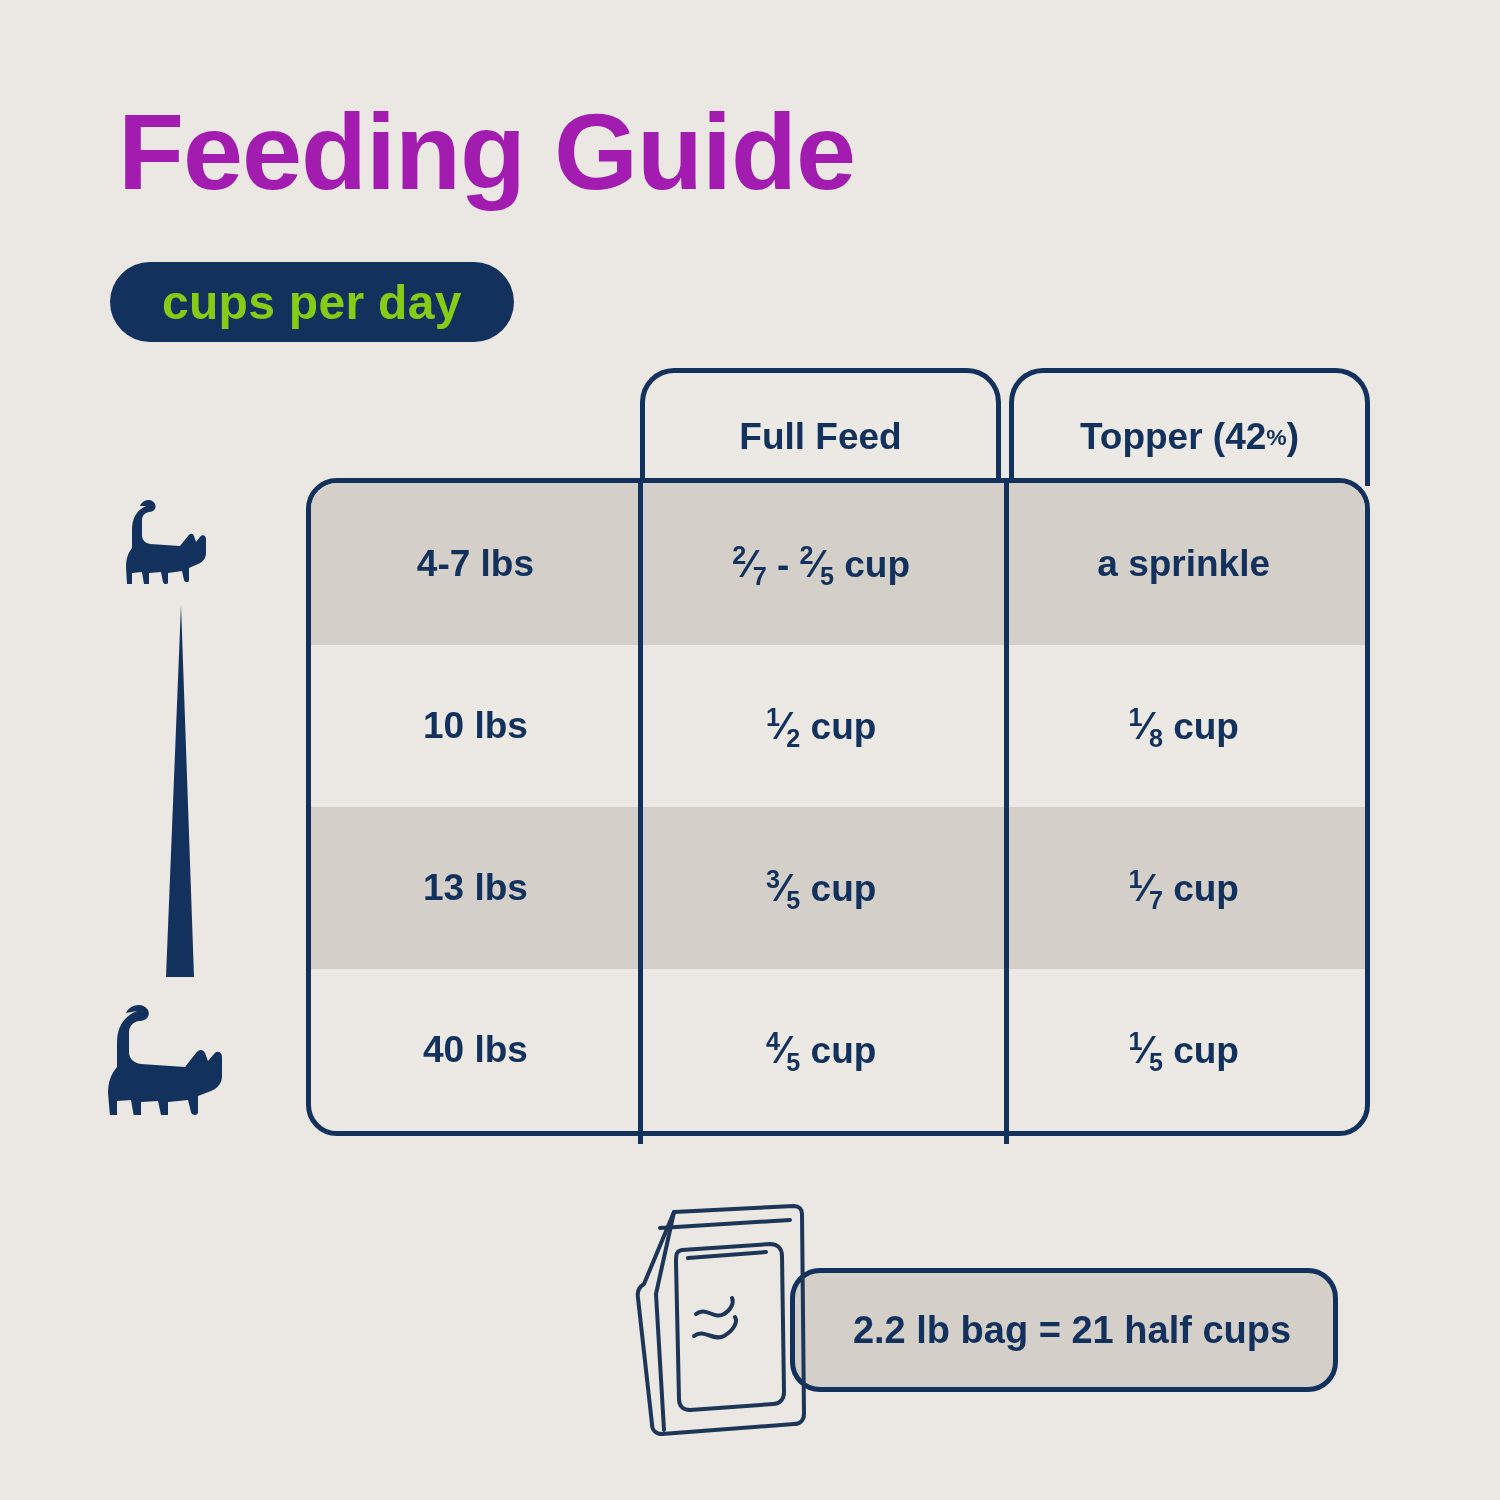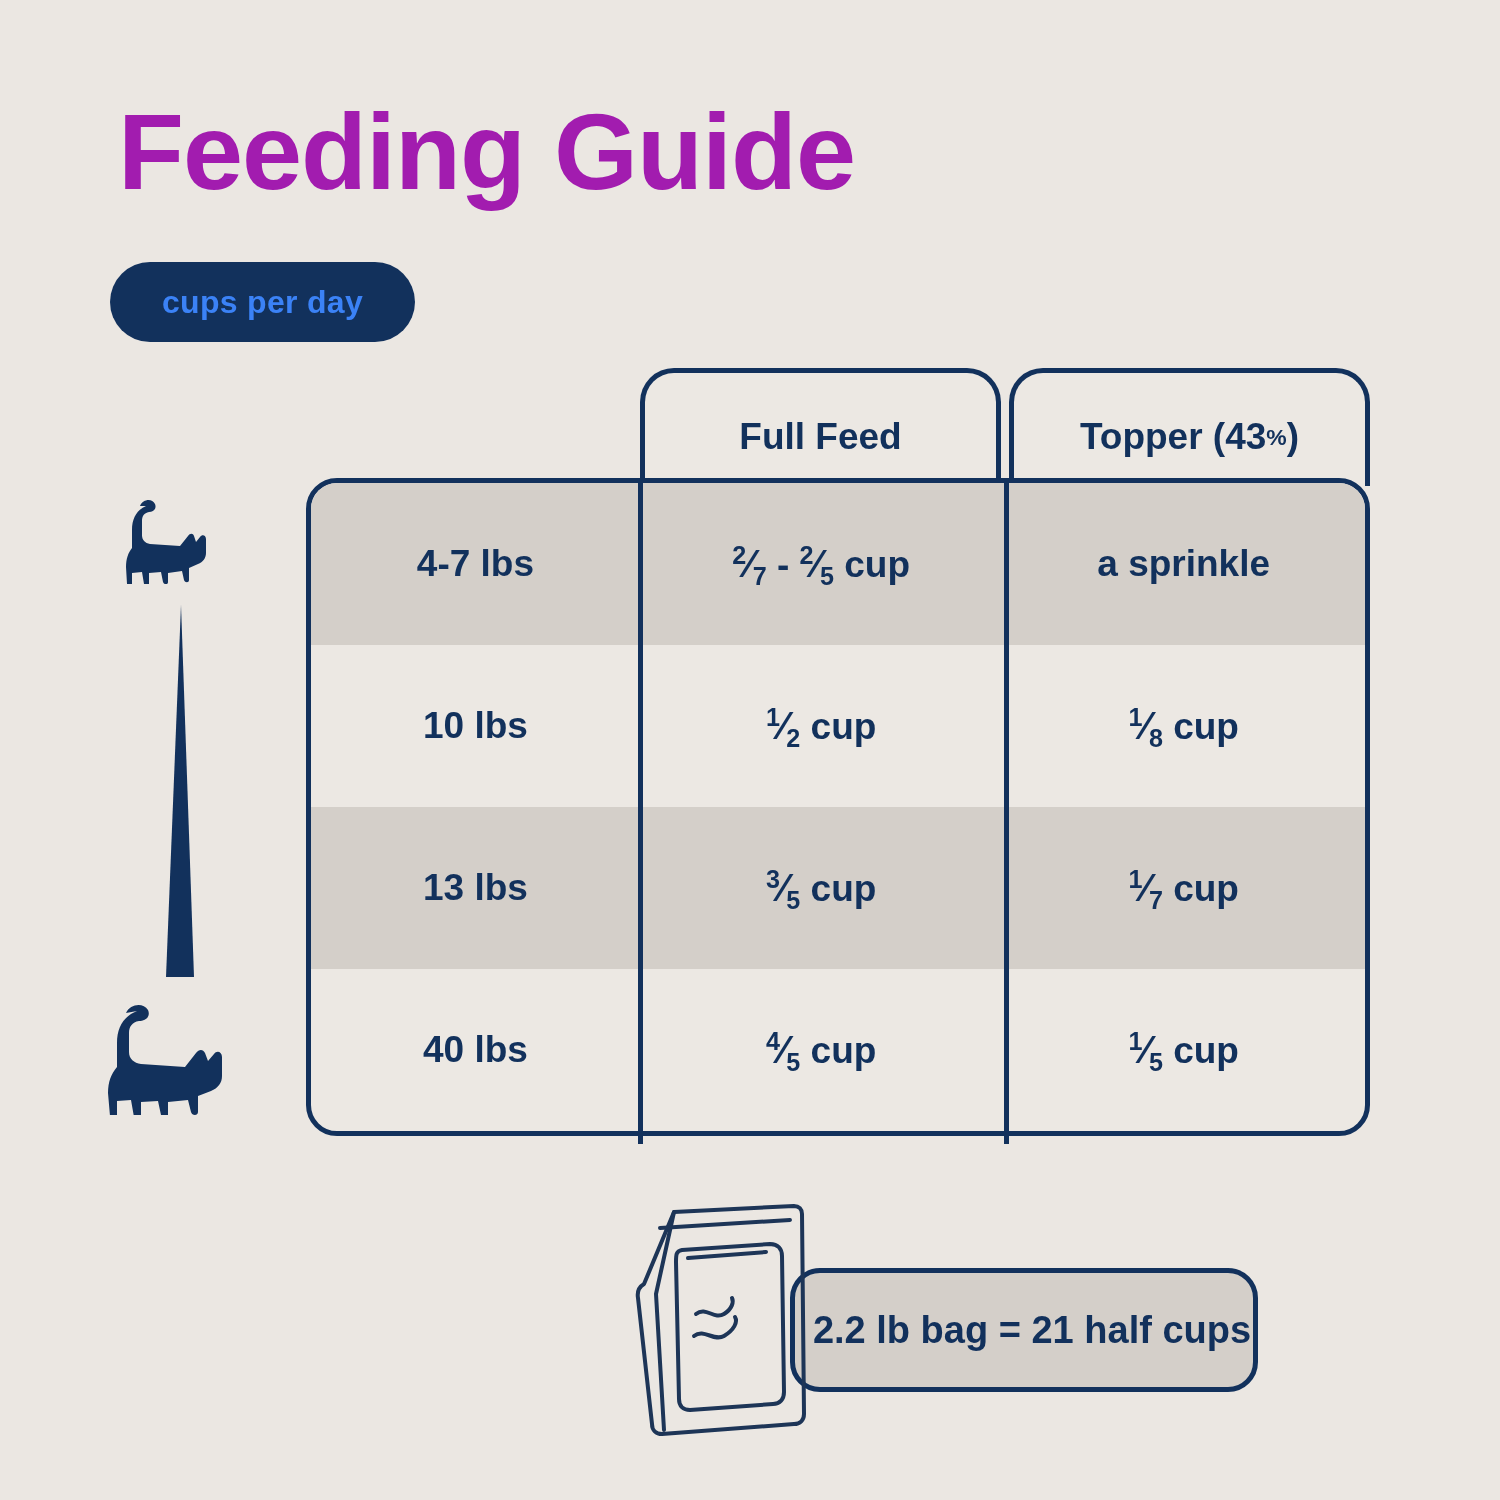--- a/index.html
+++ b/index.html
@@ -36,22 +36,22 @@
 
   
   .badge-pill {
     position: absolute;
     left: 110px;
     top: 262px;
     height: 80px;
     padding: 0 52px;
     border-radius: 40px;
     background: #12315c;
-    color: #3b82f6;
-    font-size: 32px;
+    color: #84cc16;
+    font-size: 48px;
     font-weight: 700;
     letter-spacing: 0.3px;
     display: flex;
     align-items: center;
     justify-content: center;
     box-sizing: border-box;
   }
 
   
   .cat-small {
@@ -162,21 +162,21 @@
     font-size: 0.68em;
     vertical-align: sub;
     line-height: 0;
   }
 
   
   .bag-callout-bar {
     position: absolute;
     left: 790px;
     top: 1268px;
-    width: 468px;
+    width: 548px;
     height: 124px;
     border: 5px solid #12315c;
     border-radius: 30px;
     background: #d4cfc9;
     box-sizing: border-box;
     display: flex;
     align-items: center;
     justify-content: center;
     font-size: 38px;
     font-weight: 700;
@@ -214,21 +214,21 @@
 
   <div class="cat-large">
     <svg viewBox="0 0 180 120" width="180" height="120" aria-hidden="true">
       <path fill="#12315c" d="M44 18c4-9 17-11 22-3 3 7-3 11-9 11-7 1-10 6-10 12l0 19c0 7 5 11 12 12l44 3 11-14c3-4 7-4 9 0l3 8 6-7c3-4 8-2 8 3l0 19c0 7-4 12-11 15l-13 5 0 16c0 4-6 4-7 0l-3-12-20 2 0 13c0 4-6 4-7 0l-3-14-17 1 0 15c0 4-6 4-7 0l-3-17-14 1 0 15c0 4-6 4-7 0l-2-23c0-11 3-19 9-26l0-24c0-16 7-27 20-32z"></path>
     </svg>
   </div>
 
   <div class="header-tabs">
     <div class="header-tab">Full Feed</div>
     <div class="header-tab">
-      <span>Topper (43</span>
+      <span>Topper (42</span>
         <span class="pct">%</span>
         <span>)</span>
     </div>
   </div>
 
   <div class="feeding-table">
 
     <div class="table-row shaded">
       <div class="table-cell cell-weight">4-7 lbs</div>
       <div class="table-cell cell-full">

